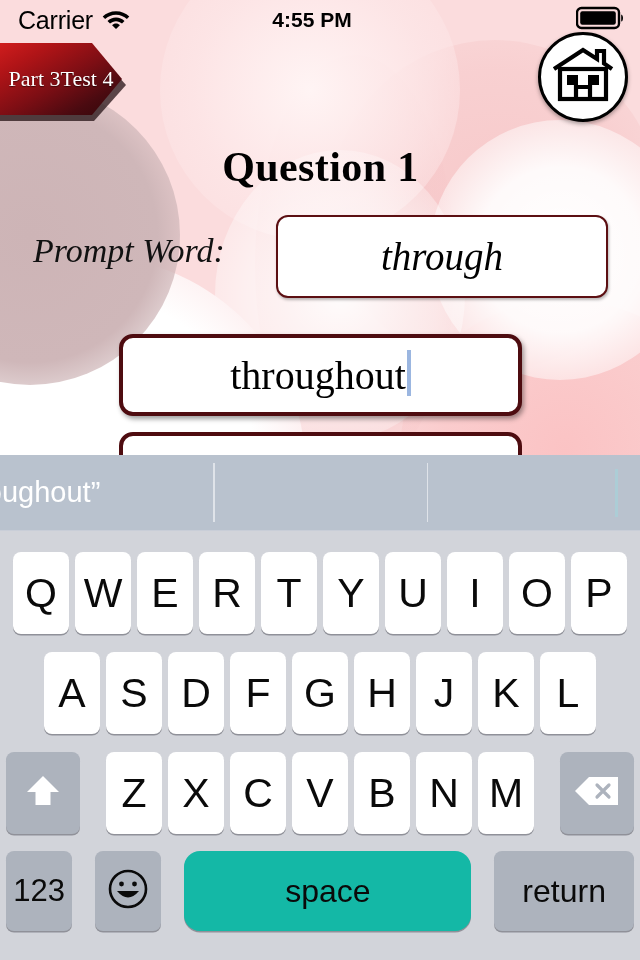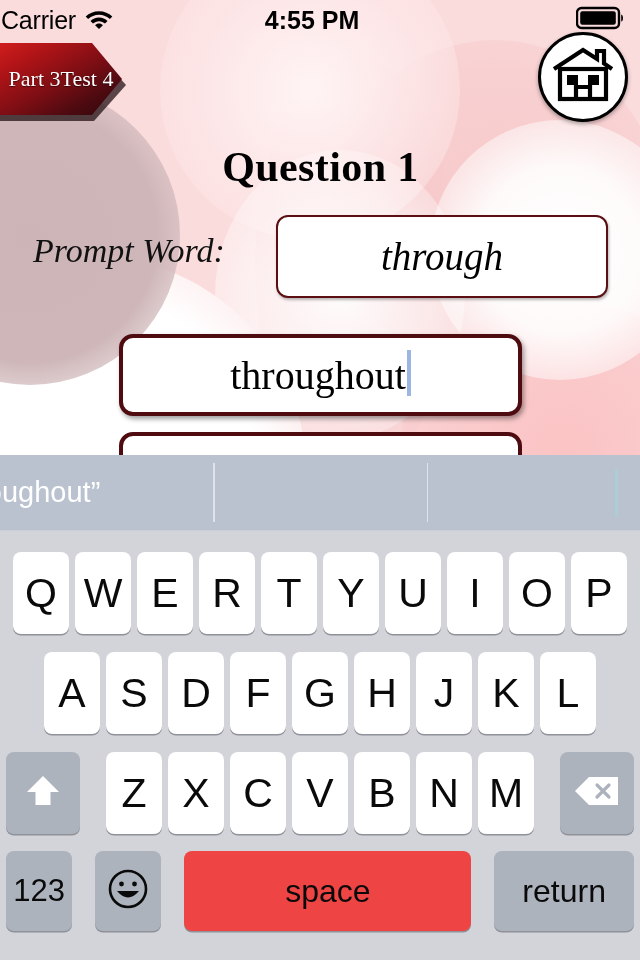--- a/index.html
+++ b/index.html
@@ -50,23 +50,23 @@
   .b-white-bl {
     left:40px; top:620px; width:320px; height:200px;
     background:radial-gradient(circle at 50% 50%, rgba(255,255,255,0.9) 0%, rgba(251,220,221,0) 100%);
   }
 
   
   .statusbar {
     position:absolute; left:0; top:0; width:640px; height:40px;
     display:flex; align-items:center; z-index:10;
   }
-  .sb-left { position:absolute; left:1px; display:flex; align-items:center; gap:8px; }
+  .sb-left { position:absolute; left:18px; display:flex; align-items:center; gap:8px; }
   .sb-carrier { font-size:25px; color:#000; letter-spacing:-0.2px; }
-  .sb-center { position:absolute; left:0; right:16px; text-align:center; font-size:25px; font-weight:bold; color:#000; }
+  .sb-center { position:absolute; left:0; right:16px; text-align:center; font-size:21px; font-weight:bold; color:#000; }
   .sb-right { position:absolute; right:14px; display:flex; align-items:center; }
 
   
   .ribbon-wrap { position:absolute; left:0; top:43px; z-index:9; }
   .ribbon {
     position:relative; width:122px; height:72px;
     background:linear-gradient(150deg,#d01d1d 0%,#b01417 22%,#7d0e14 52%,#4a0a10 78%,#300609 100%);
     clip-path:polygon(0 0, 92px 0, 122px 36px, 92px 72px, 0 72px);
     display:flex; align-items:center; justify-content:center;
     font-family:"Liberation Serif", serif; color:#ffffff;
@@ -178,21 +178,21 @@
     background:#adb3bd; border-radius:8px;
     display:flex; align-items:center; justify-content:center;
     box-shadow:0 1.5px 0 rgba(136,138,145,0.9);
     height:82px;
   }
   .key-shift { width:74px; }
   .key-del { width:74px; }
   .key-123 { width:72px; height:80px; font-size:31px; color:#0a0a0a; }
   .key-emoji { width:72px; height:80px; }
   .key-space {
-    background:#ef4444; border-radius:8px; width:312px; height:80px;
+    background:#14b8a6; border-radius:16px; width:312px; height:80px;
     display:flex; align-items:center; justify-content:center;
     font-size:32px; color:#0a0a0a;
     box-shadow:0 1.5px 0 rgba(136,138,145,0.9);
   }
   .key-return {
     background:#adb3bd; border-radius:8px; width:152px; height:80px;
     display:flex; align-items:center; justify-content:center;
     font-size:32px; color:#0a0a0a;
     box-shadow:0 1.5px 0 rgba(136,138,145,0.9);
   }

